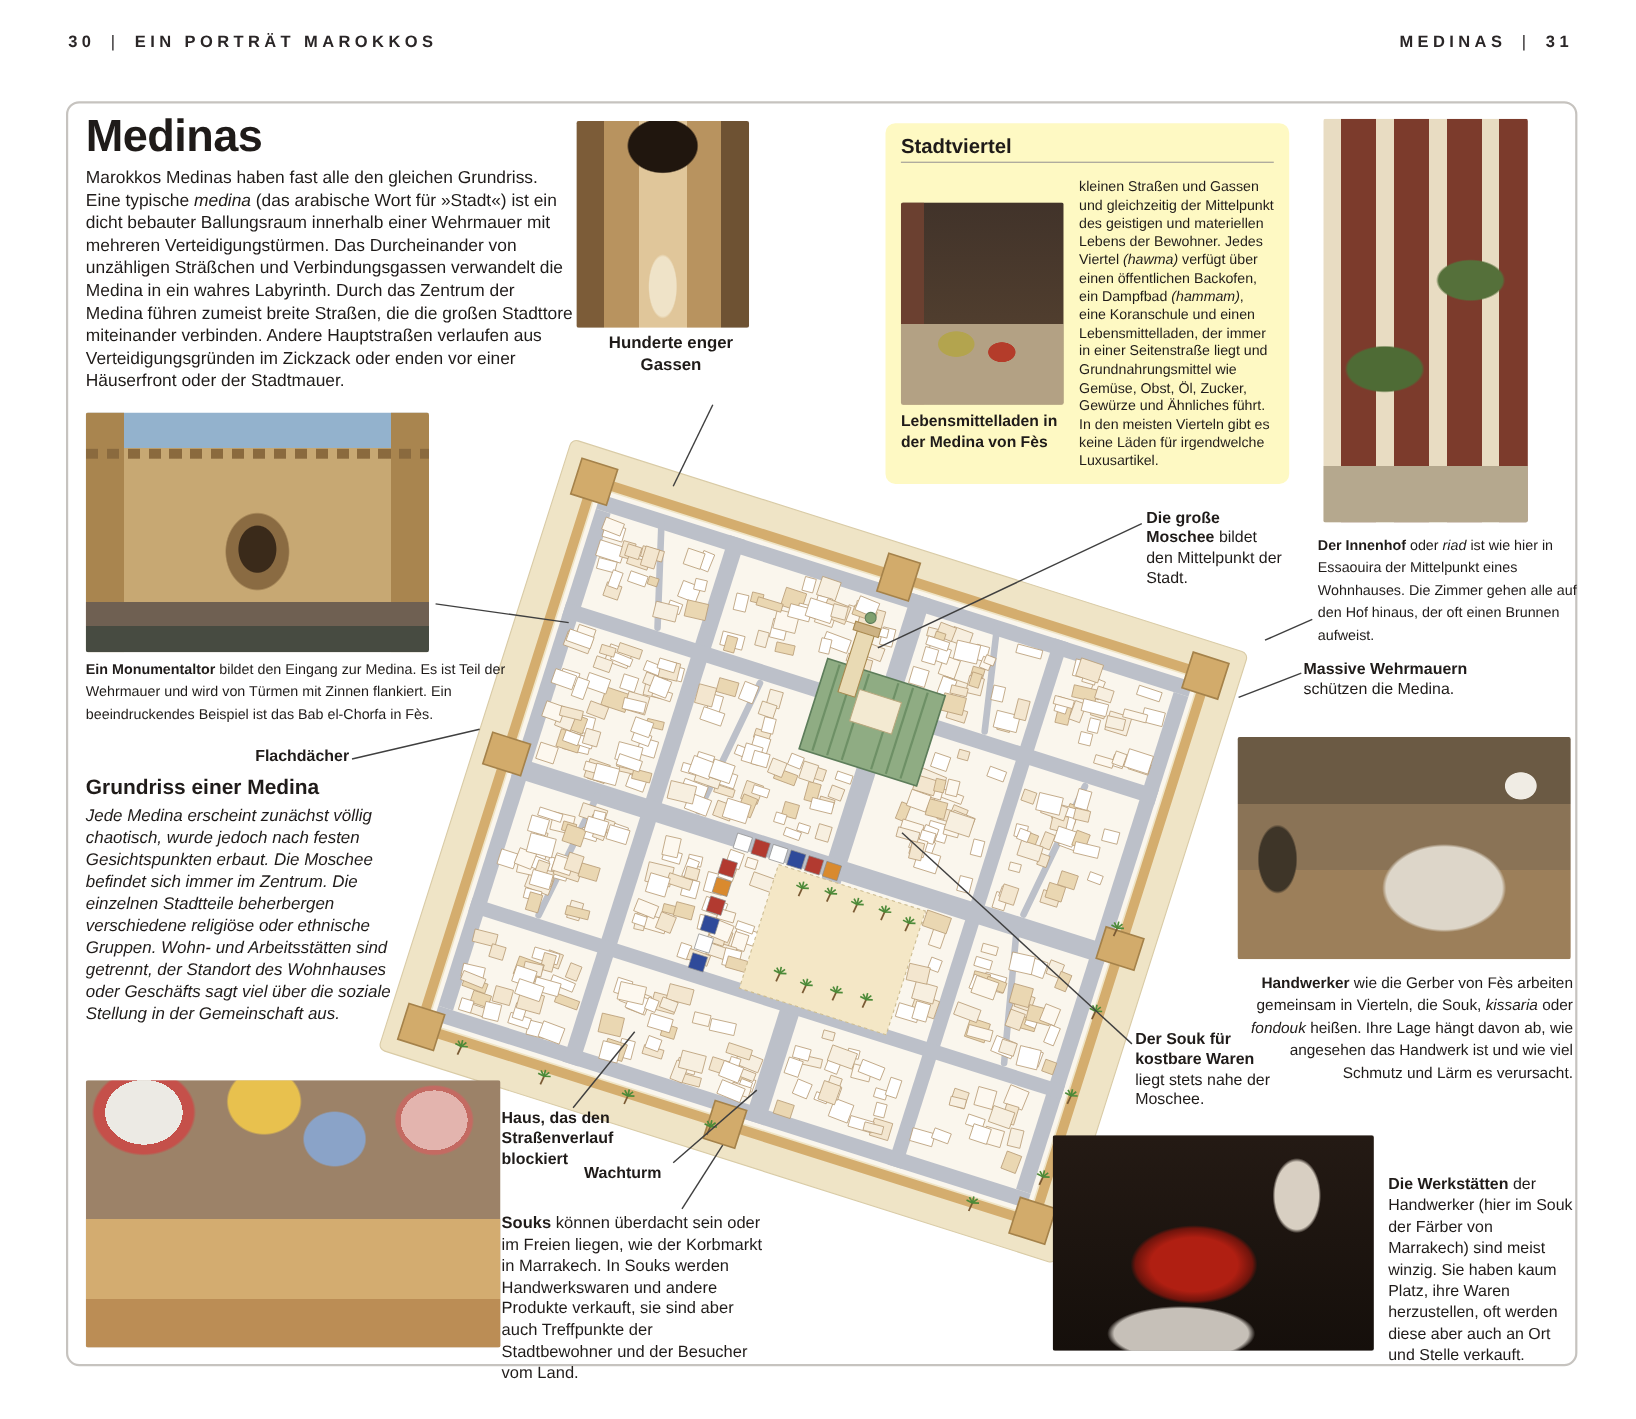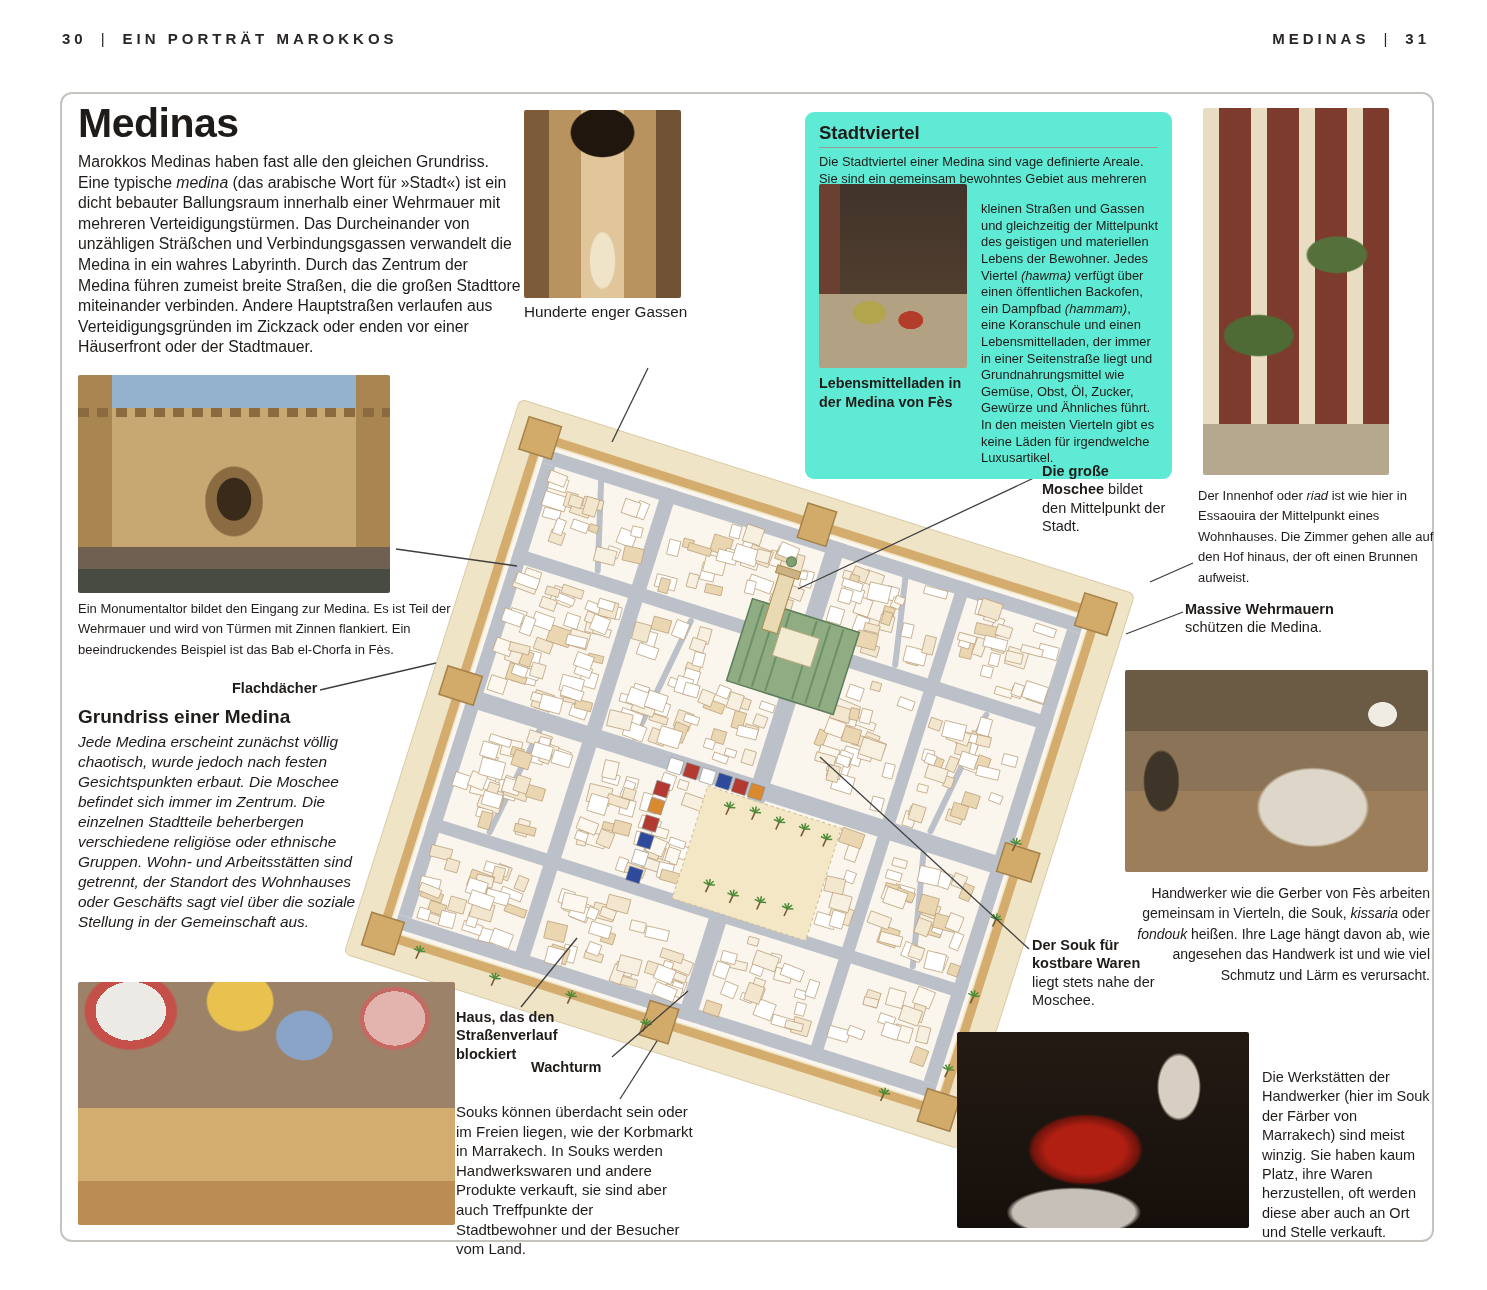--- a/index.html
+++ b/index.html
@@ -11,31 +11,31 @@
   .runhead-left{left:62px;}
   .runhead-right{right:57px;}
   
   .frame{position:absolute;left:60px;top:92px;width:1370px;height:1146px;
          border:2px solid #c6c3bf;border-radius:12px;z-index:0;}
   
   .title{position:absolute;left:78px;top:100px;margin:0;font-size:41px;font-weight:700;letter-spacing:-0.5px;z-index:3;}
   .intro{position:absolute;left:78px;top:152px;width:444px;margin:0;font-size:15.8px;line-height:20.6px;z-index:3;}
   
   .caption{position:absolute;margin:0;font-size:13px;line-height:20.4px;z-index:3;}
-  .caption b{font-weight:400;}
+  .caption b{font-weight:700;text-align:center;}
   .blocklead{display:block;}
   
   .grundriss-title{position:absolute;left:78px;top:706px;margin:0;font-size:19px;font-weight:700;z-index:3;}
   .grundriss-body{position:absolute;left:78px;top:732px;width:302px;margin:0;font-style:italic;
                   font-size:15.4px;line-height:20px;z-index:3;}
   
   .map-label{position:absolute;font-size:14.5px;line-height:18.4px;z-index:4;}
   .map-label b{font-weight:700;}
   
-  .box{position:absolute;left:805px;top:112px;width:367px;min-height:314px;background:#5eead4;
+  .box{position:absolute;left:805px;top:112px;width:367px;min-height:314px;background:#fef9c3;
        border-radius:9px;padding:10px 14px 12px;box-sizing:border-box;z-index:3;}
   .box h2{margin:0 0 3px;font-size:18.5px;font-weight:700;}
   .box .rule{border-top:1px solid #9d9a96;margin-bottom:6px;}
   .box-p1{margin:0;font-size:12.9px;line-height:16.6px;}
   .box-p2{margin:14px 0 0 162px;width:177px;font-size:12.9px;line-height:16.6px;}
   .box-photo-cap{position:absolute;left:14px;top:262px;width:150px;margin:0;
                  font-size:14.3px;line-height:18.6px;font-weight:700;}
   
   .photo{position:absolute;z-index:2;border-radius:2px;}
   .gate-photo{left:78px;top:375px;width:312px;height:218px;
@@ -769,21 +769,20 @@
   <p class="grundriss-body">Jede Medina erscheint zunächst völlig chaotisch, wurde jedoch nach festen Gesichtspunkten erbaut. Die Moschee befindet sich immer im Zentrum. Die einzelnen Stadtteile beherbergen verschiedene religiöse oder ethnische Gruppen. Wohn- und Arbeitsstätten sind getrennt, der Standort des Wohnhauses oder Geschäfts sagt viel über die soziale Stellung in der Gemeinschaft aus.</p>
 
   <div class="photo market-photo"></div>
 
   <div class="photo alley-photo"></div>
   <p class="caption" style="left:524px;top:302px;width:172px;font-size:15.3px;line-height:20px;"><b class="blocklead">Hunderte enger Gassen</b></p>
 
   <div class="box">
     <h2>Stadtviertel</h2>
     <div class="rule"></div>
-    <p class="box-p1"><span>Die Stadtviertel einer Medina sind vage definierte Areale. Sie sind ein gemeinsam bewohntes Gebiet aus mehreren</span></p>
     <div class="photo shop-photo"></div>
     <p class="box-p2"><span>kleinen Straßen und Gassen und gleichzeitig der Mittelpunkt des geistigen und materiellen Lebens der Bewohner. Jedes Viertel </span><i>(hawma)</i><span> verfügt über einen öffentlichen Backofen, ein Dampfbad </span><i>(hammam)</i><span>, eine Koranschule und einen Lebensmittelladen, der immer in einer Seitenstraße liegt und Grundnahrungsmittel wie Gemüse, Obst, Öl, Zucker, Gewürze und Ähnliches führt. In den meisten Vierteln gibt es keine Läden für irgendwelche Luxusartikel.</span></p>
     <p class="box-photo-cap">Lebensmittelladen in der Medina von Fès</p>
   </div>
 
   <div class="photo courtyard-photo"></div>
   <p class="caption" style="left:1198px;top:486px;width:238px;"><b>Der Innenhof</b><span> oder </span><i>riad</i><span> ist wie hier in Essaouira der Mittelpunkt eines Wohnhauses. Die Zimmer gehen alle auf den Hof hinaus, der oft einen Brunnen aufweist.</span></p>
 
   <div class="map-label" style="left:1185px;top:600px;width:230px;"><b class="blocklead">Massive Wehrmauern</b><span>schützen die Medina.</span></div>
 

